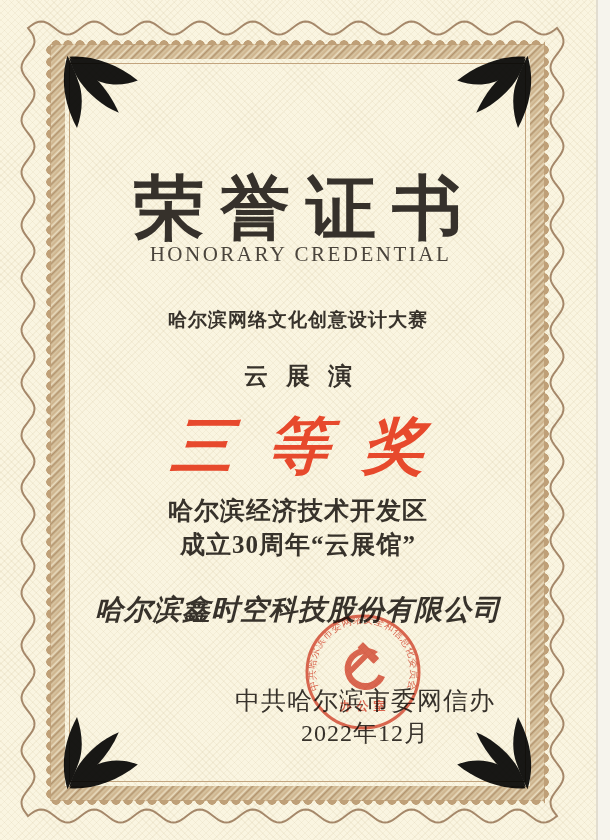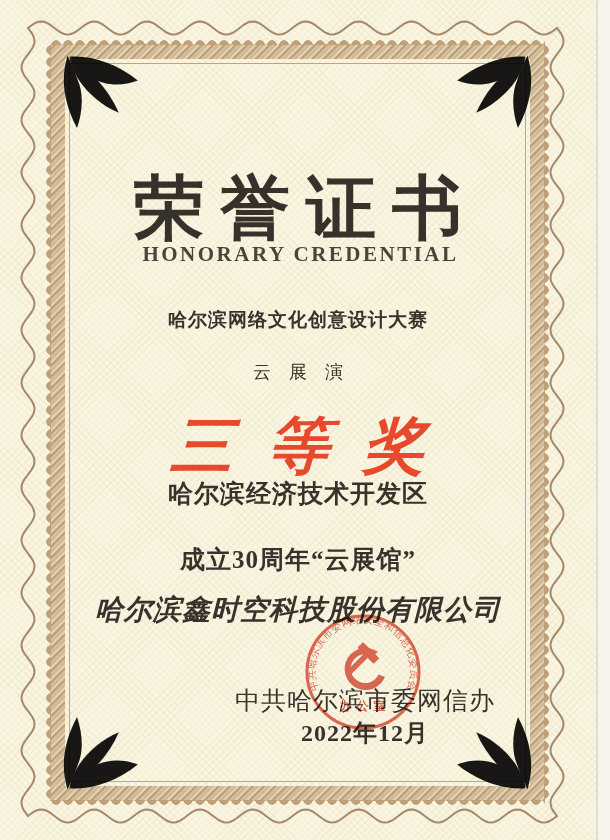--- a/index.html
+++ b/index.html
@@ -37,30 +37,30 @@
   .sc-right{right:58px;top:44px;bottom:39px;width:8px;background-image:radial-gradient(circle at 0px 6px,#bfa078 0 4.5px,rgba(0,0,0,0) 5px);background-size:8px 12px;background-repeat:repeat-y;}
   
   .leaf{position:absolute;width:95px;height:95px;z-index:3;opacity:.9;}
   .leaf-tl{left:58px;top:52px;}
   .leaf-tr{right:73px;top:52px;transform:scaleX(-1);}
   .leaf-bl{left:58px;bottom:47px;transform:scaleY(-1);}
   .leaf-br{right:73px;bottom:47px;transform:scale(-1,-1);}
   
   .txt{position:absolute;left:66px;right:80px;text-align:center;color:var(--ink);z-index:4;}
   .t-title{top:162px;font-size:70px;font-weight:700;letter-spacing:16px;padding-left:16px;color:#36312b;text-align:center;}
-  .t-sub{top:242px;font-size:21px;font-weight:700;letter-spacing:2.5px;padding-left:5px;color:var(--ink-soft);}
+  .t-sub{top:242px;font-size:21px;font-weight:400;letter-spacing:2.5px;padding-left:5px;color:var(--ink-soft);}
   .t-comp{top:307px;font-size:19px;font-weight:700;letter-spacing:1px;}
-  .t-cat{top:360px;font-size:18px;font-weight:400;letter-spacing:18px;padding-left:18px;}
+  .t-cat{top:360px;font-size:24px;font-weight:700;letter-spacing:18px;padding-left:18px;}
   .t-award{top:404px;font-size:62px;font-weight:700;font-style:italic;letter-spacing:34px;padding-left:34px;
     color:var(--award-red);transform:skewX(-3deg);}
-  .t-proj1{top:477px;font-size:25px;font-weight:700;letter-spacing:1px;}
-  .t-proj2{top:543px;font-size:25px;font-weight:700;letter-spacing:1px;text-align:center;}
+  .t-proj1{top:494px;font-size:25px;font-weight:700;letter-spacing:1px;}
+  .t-proj2{top:528px;font-size:25px;font-weight:700;letter-spacing:1px;text-align:center;}
   .t-recip{top:591px;font-size:28px;font-weight:700;letter-spacing:1px;font-style:italic;}
   .t-issuer{left:130px;right:10px;top:684px;font-size:25px;font-weight:400;letter-spacing:1px;}
-  .t-date{left:130px;right:10px;top:717px;font-size:24px;font-weight:700;letter-spacing:1px;}
+  .t-date{left:130px;right:10px;top:717px;font-size:24px;font-weight:400;letter-spacing:1px;}
   
   .seal{position:absolute;left:295px;top:604px;width:136px;height:136px;z-index:5;opacity:.82;mix-blend-mode:multiply;}
   .seal .ring{fill:none;stroke:var(--seal-red);stroke-width:3;}
   .seal text{fill:var(--seal-red);font-family:"Liberation Serif","DejaVu Serif",serif;}
   .seal .ring-text{font-size:10px;letter-spacing:.5px;}
   .seal .office-text{font-size:12px;letter-spacing:5px;font-weight:700;}
   .seal .emblem{fill:var(--seal-red);}
   .defs-hidden{position:absolute;width:0;height:0;overflow:hidden;}
 </style>
 </head>

